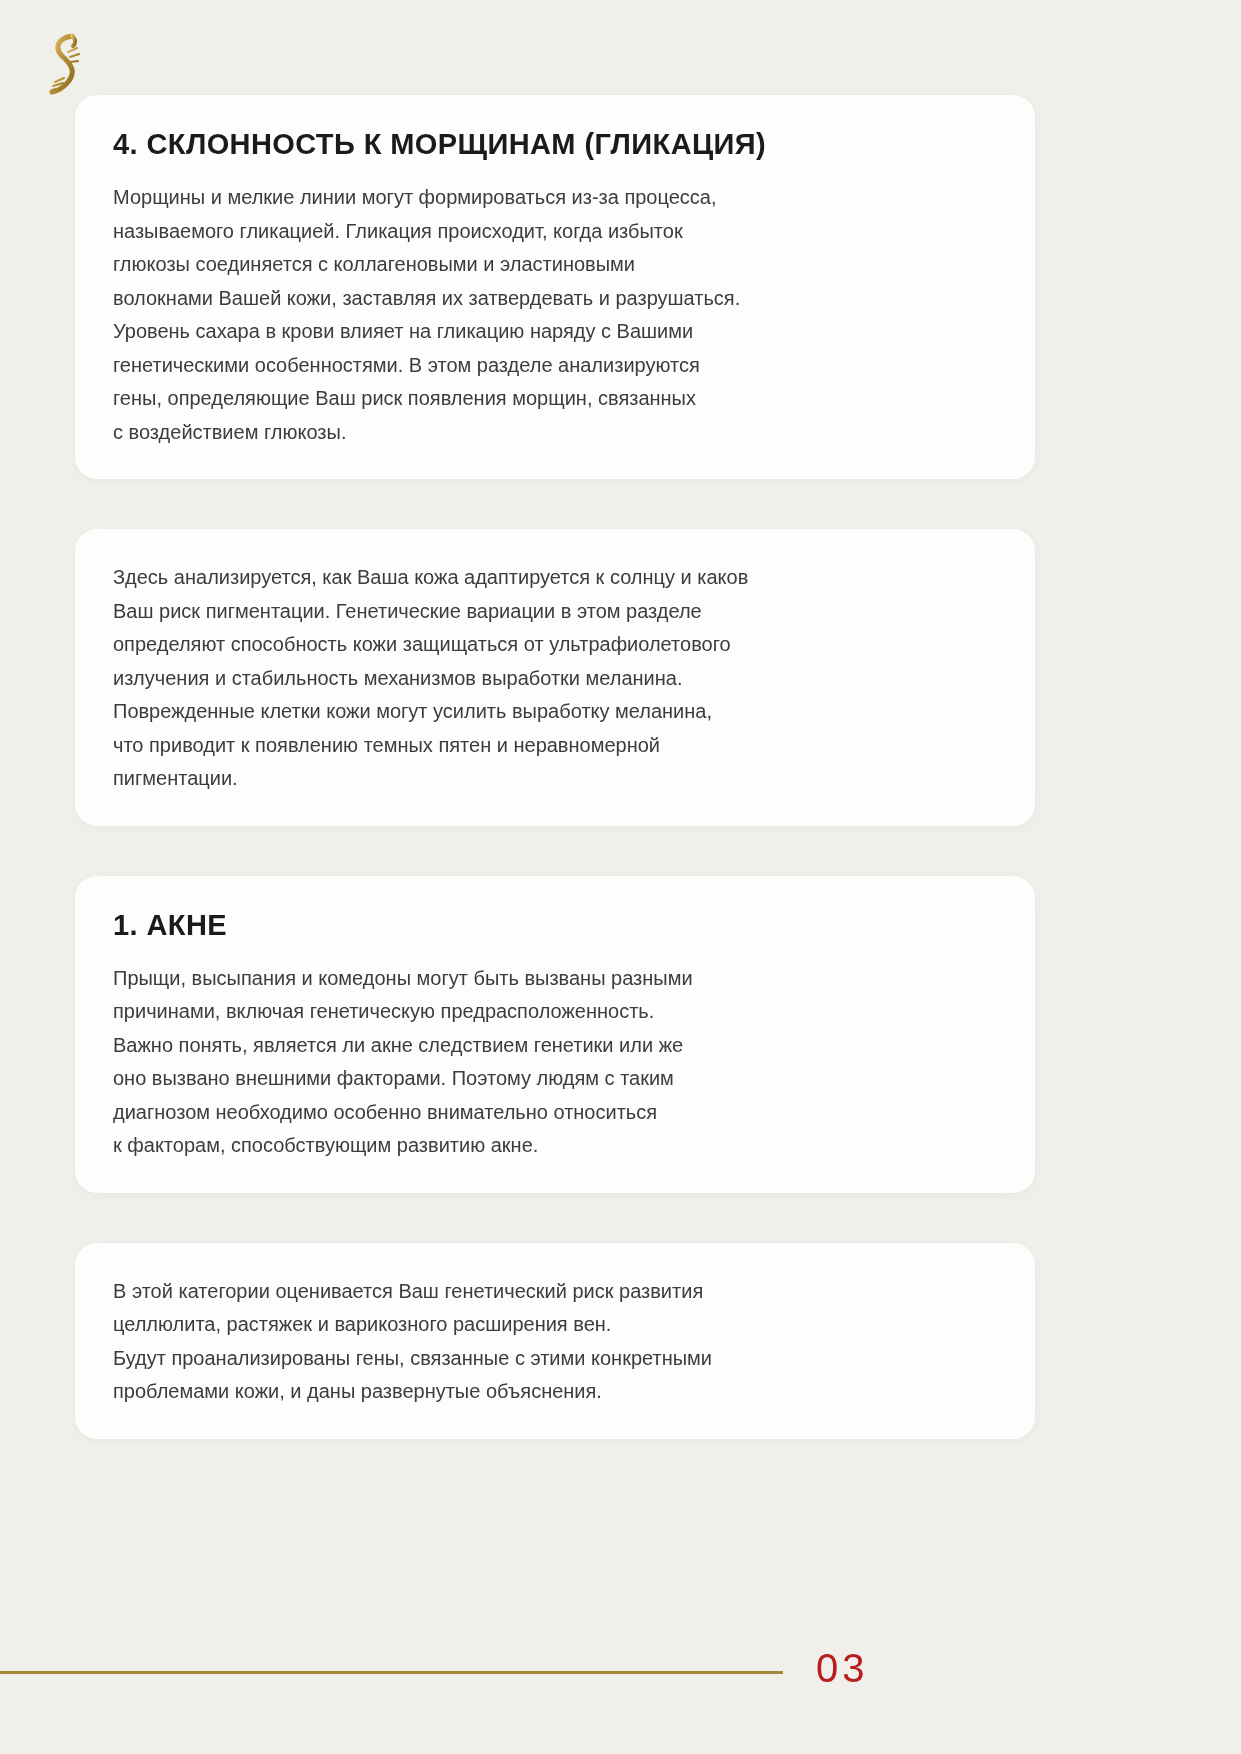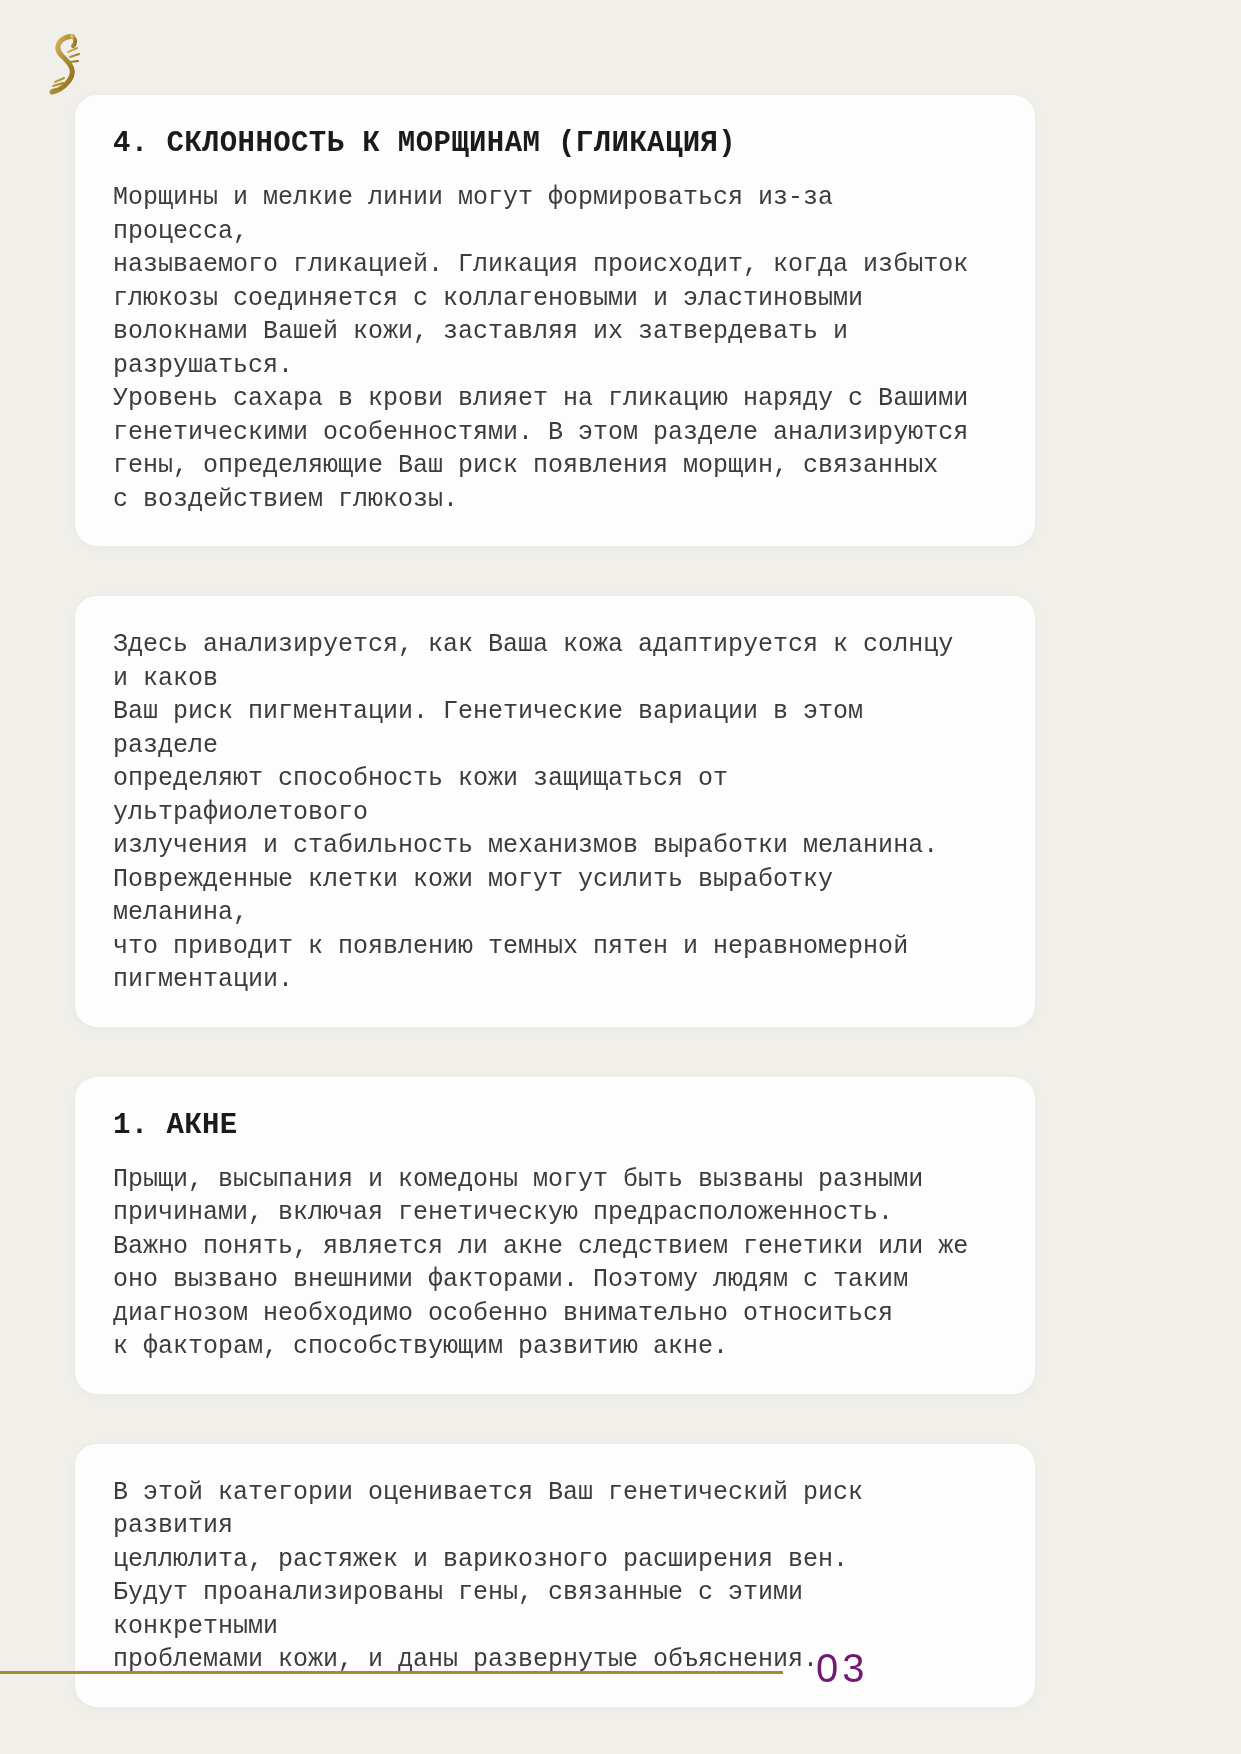--- a/index.html
+++ b/index.html
@@ -29,53 +29,52 @@
     width: 960px;
     display: flex;
     flex-direction: column;
     gap: 50px;
   }
   .card {
     background: #fdfdfd;
     border-radius: 22px;
     padding: 32px 54px 30px 38px;
     box-shadow: 0 2px 12px rgba(0,0,0,0.035);
-    font-family: Liberation Mono, monospace;
   }
   .card h2 {
     margin: 0 0 20px 0;
     font-size: 29px;
     line-height: 34px;
     font-weight: bold;
     letter-spacing: 0.4px;
     color: #1b1b1b;
   }
   .card p {
     margin: 0;
-    font-size: 25px;
+    font-size: 20px;
     line-height: 33.5px;
     color: #3c3c3c;
     white-space: pre-line;
   }
   .footer-line {
     position: absolute;
     left: 0;
     top: 1671px;
     width: 783px;
     height: 3px;
     background: #a8873b;
   }
   .page-number {
     position: absolute;
     left: 816px;
     top: 1646px;
     font-size: 40px;
     font-weight: 400;
     letter-spacing: 4px;
-    color: #701a75;
+    color: #b91c1c;
   }
 </style>
 </head>
 <body>
 
 <div class="page">
 
   <svg class="logo" viewBox="0 0 36 64" fill="none" xmlns="http://www.w3.org/2000/svg">
     <defs>
       <linearGradient id="gold" x1="0" y1="0" x2="1" y2="1">

